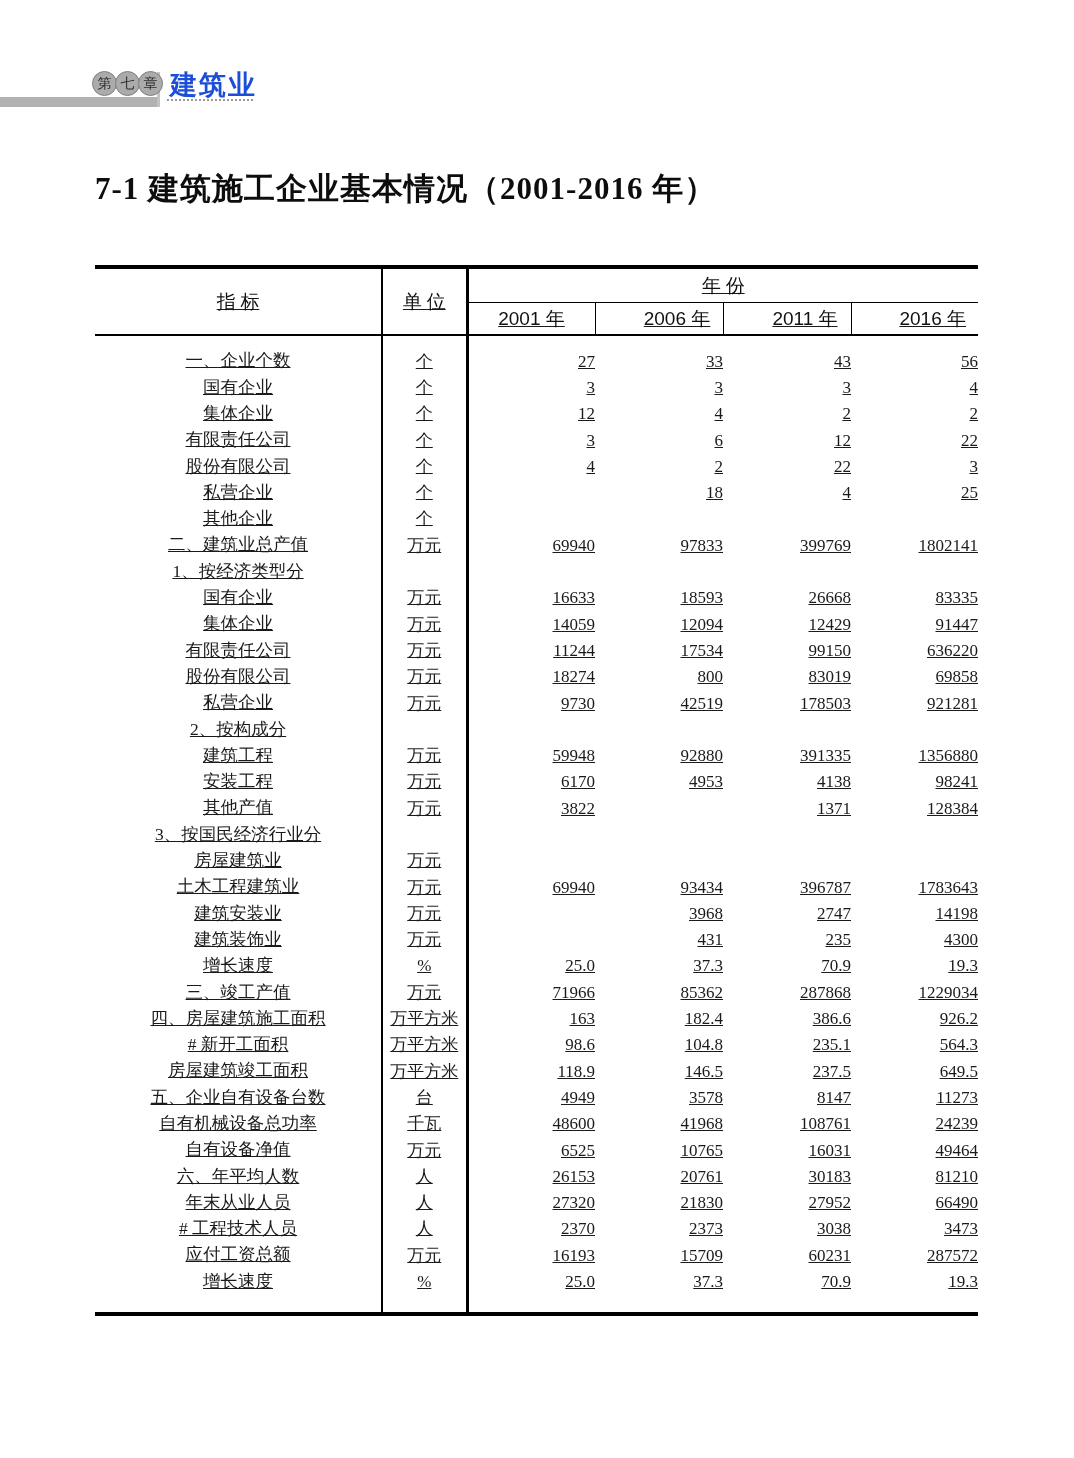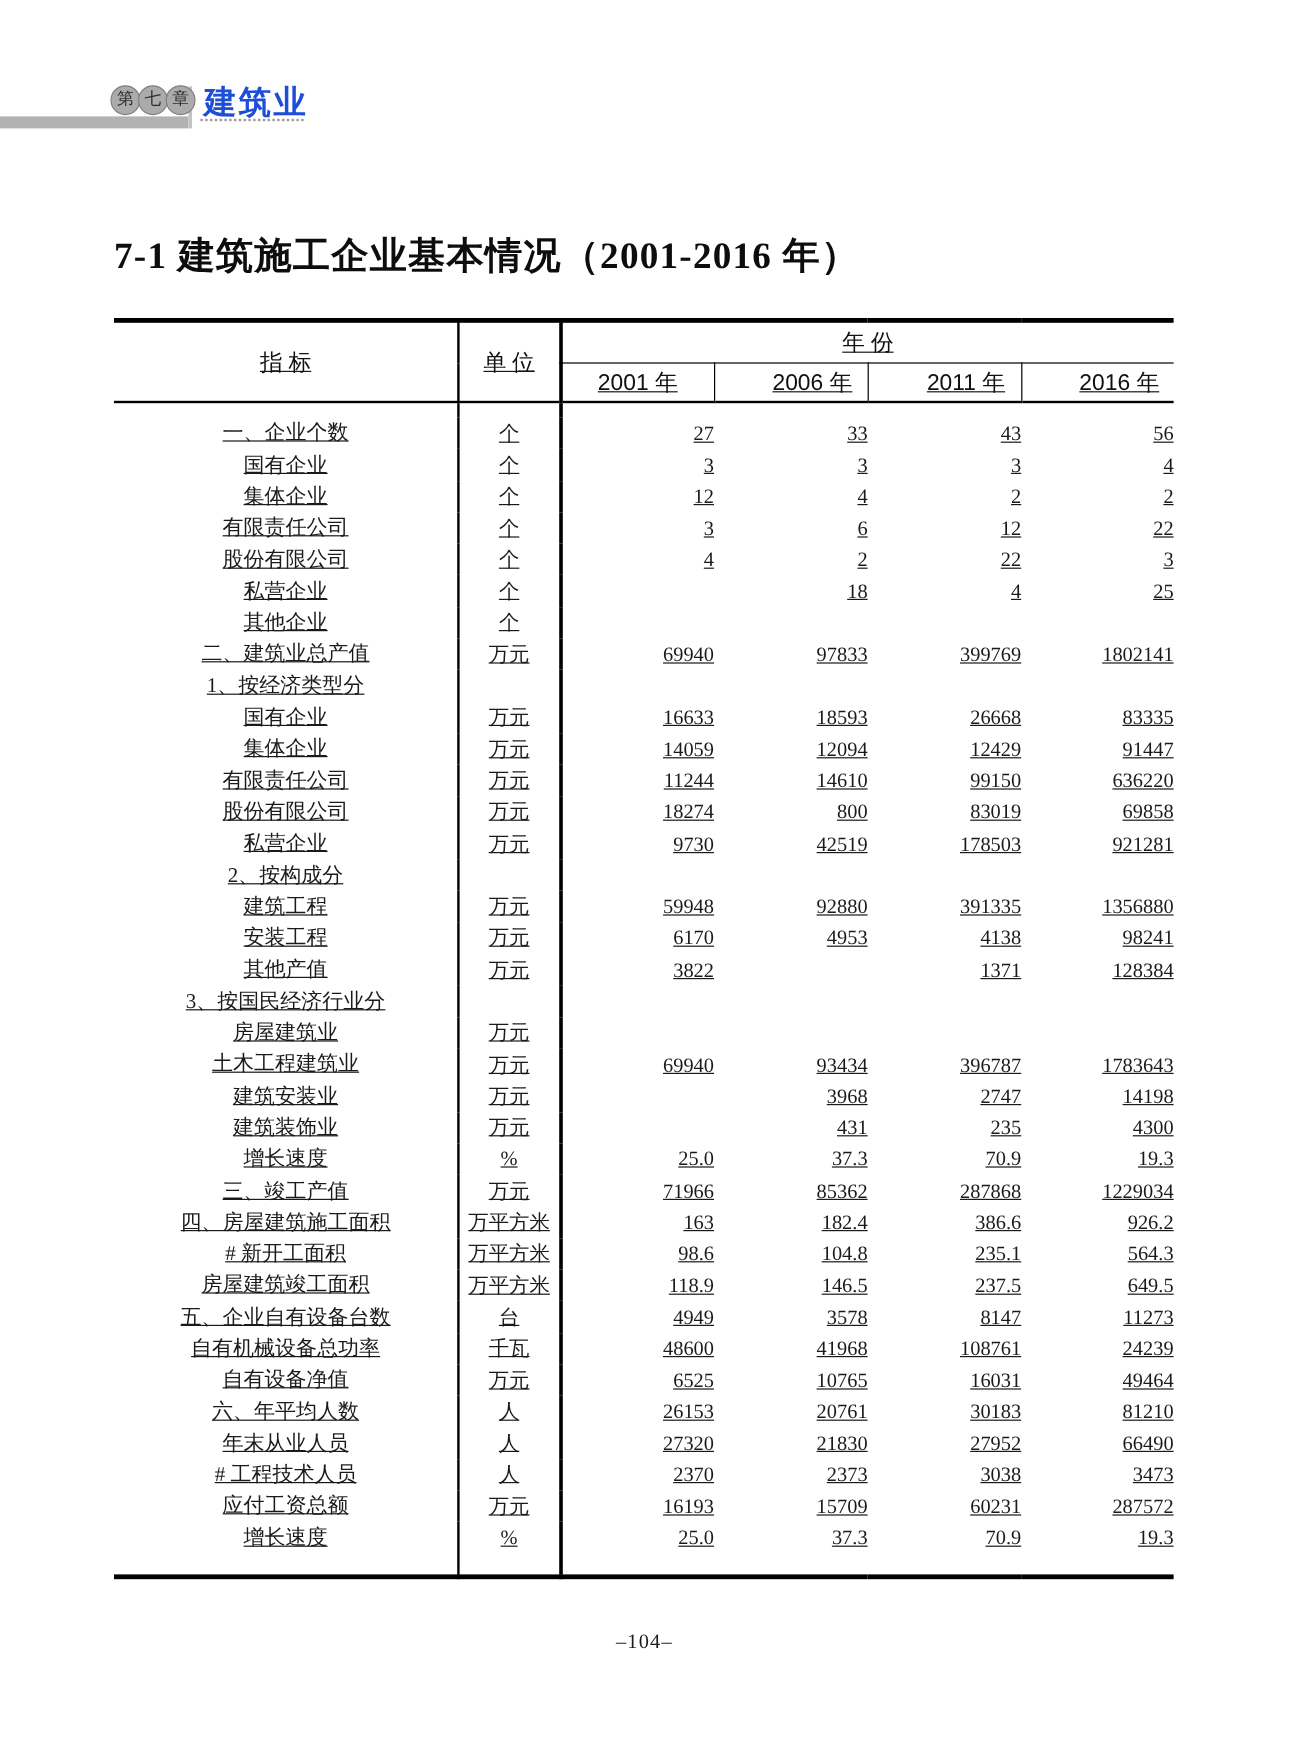--- a/index.html
+++ b/index.html
@@ -28,21 +28,20 @@
     font-family:"Liberation Sans","DejaVu Sans",sans-serif;
     font-weight:bold;font-size:27px;color:#1d4ed8;letter-spacing:2px;
   }
   .chap-dots{position:absolute;left:167px;top:99px;width:86px;border-bottom:2px dotted #9a9a9a;}
 
   
   .page-title{
     position:absolute;left:95px;top:168px;
     font-size:31px;font-weight:bold;color:#0d0d0d;letter-spacing:1px;
     font-family:"Liberation Serif","DejaVu Serif",serif;
-    margin-top:24px;
   }
 
   
   .table-wrap{position:absolute;left:95px;top:265px;width:883px;text-decoration:underline;}
   table.stat{
     width:883px;table-layout:fixed;border-collapse:collapse;
     border-top:4px solid #000;border-bottom:4px solid #000;
   }
   table.stat th,table.stat td{padding:0;vertical-align:middle;}
   thead th{font-weight:normal;font-size:19px;color:#111;}
@@ -202,21 +201,21 @@
             <td class="c-unit">万元</td>
             <td class="c-val">14059</td>
             <td class="c-val">12094</td>
             <td class="c-val">12429</td>
             <td class="c-val">91447</td>
           </tr>
           <tr>
             <td class="c-label ind4">有限责任公司</td>
             <td class="c-unit">万元</td>
             <td class="c-val">11244</td>
-            <td class="c-val">14610</td>
+            <td class="c-val">17534</td>
             <td class="c-val">99150</td>
             <td class="c-val">636220</td>
           </tr>
           <tr>
             <td class="c-label ind4">股份有限公司</td>
             <td class="c-unit">万元</td>
             <td class="c-val">18274</td>
             <td class="c-val">800</td>
             <td class="c-val">83019</td>
             <td class="c-val">69858</td>
@@ -407,15 +406,14 @@
           </tr>
           <tr class="spacer-bottom">
             <td class="c-label"></td>
             <td class="c-unit"></td>
             <td class="" colspan="4"></td>
           </tr>
         </tbody>
     </table>
   </div>
 
-  <div class="page-footer">–104–</div>
 
 </div>
 
 </body></html>

